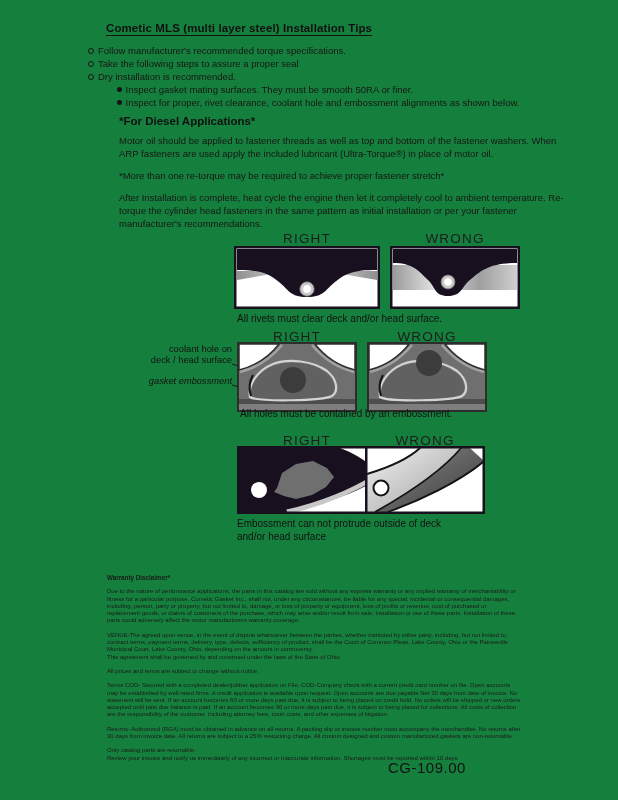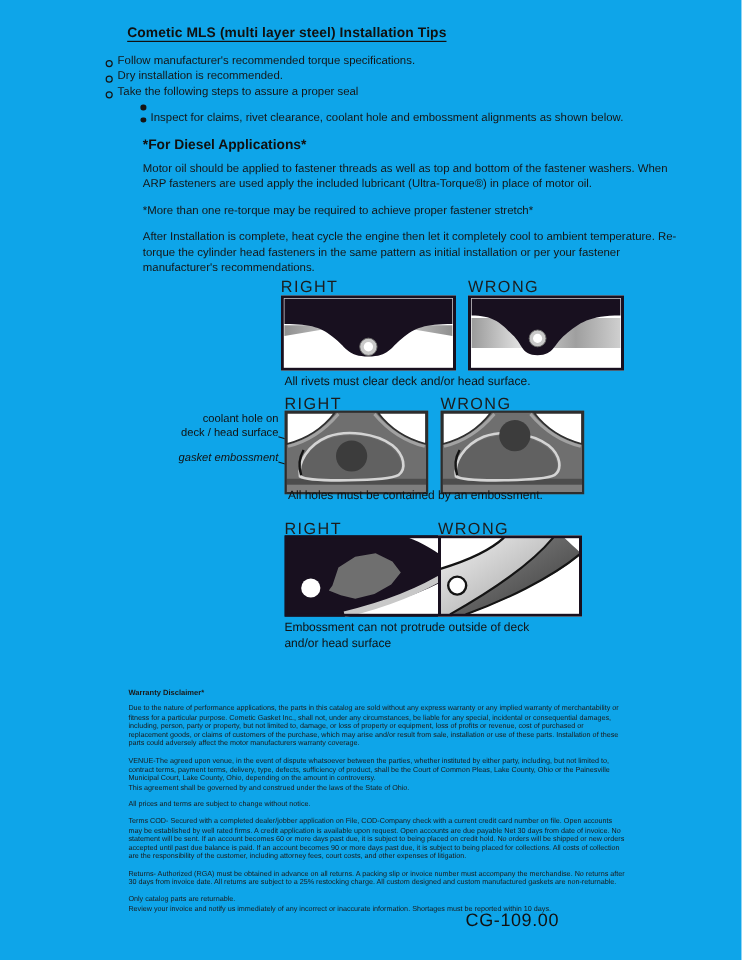--- a/index.html
+++ b/index.html
@@ -1,33 +1,33 @@
 <!DOCTYPE html>
 <html><head>
 <meta charset="utf-8">
 <style>
   html,body{margin:0;padding:0;background:#ffffff;}
   .page{
-    position:relative;width:618px;height:800px;background:#0ea5e9;overflow:hidden;
+    position:relative;width:618px;height:800px;background:#15803d;overflow:hidden;
     font-family:"Liberation Sans", sans-serif;color:#151515;
   }
   .title{
     position:absolute;left:106px;top:22px;font-size:11.5px;font-weight:bold;
     letter-spacing:0.1px;text-decoration:underline;text-underline-offset:3px;
     text-decoration-thickness:1.3px;color:#101010;
   }
   .tips{position:absolute;left:88px;top:44px;width:480px;font-size:9.5px;line-height:13px;}
-  .tip-row{display:flex;align-items:center;}
+  .tip-row{display:flex;align-items:flex-start;}
   .b-open{flex:0 0 auto;width:4px;height:4px;border:1px solid #151515;border-radius:50%;margin:4px 4px 0 0;}
   .b-fill{flex:0 0 auto;width:4.5px;height:4.5px;background:#151515;border-radius:50%;margin:4px 4px 0 0;}
   .tip-sub{margin-left:29px;}
   .diesel{position:absolute;left:89px;top:115px;width:452px;font-size:9.5px;line-height:13px;margin-left:30px;}
   .diesel-h{font-size:11.5px;font-weight:bold;margin-bottom:6px;color:#101010;}
   .diesel p{margin:0 0 9px 0;}
-  .dlabel{position:absolute;font-size:13.5px;letter-spacing:1.2px;color:#1c1c1c;text-align:left;}
+  .dlabel{position:absolute;font-size:13.5px;letter-spacing:1.2px;color:#1c1c1c;text-align:center;}
   .dcaption{position:absolute;font-size:10px;color:#111111;line-height:12.5px;}
   .dsvg{position:absolute;display:block;}
   .side-label{position:absolute;font-size:9.3px;line-height:11px;text-align:right;color:#111111;}
   .fineprint{position:absolute;left:107px;top:574px;width:414px;font-size:6px;line-height:7.3px;color:#1a1a1a;}
   .fp-h{font-weight:bold;font-size:6.3px;margin:0 0 7px 0;}
   .fp-p{margin:0 0 7px 0;}
   .footer-code{position:absolute;left:388px;top:759px;font-size:15px;letter-spacing:0.5px;color:#111111;}
 </style>
 </head>
 <body>
@@ -36,32 +36,33 @@
 
   <div class="title">Cometic MLS (multi layer steel) Installation Tips</div>
 
   <div class="tips">
     <div class="tip-row">
       <span class="b-open"></span>
       <span>Follow manufacturer's recommended torque specifications.</span>
     </div>
     <div class="tip-row">
       <span class="b-open"></span>
-      <span>Dry installation is recommended.</span>
+      <span>Take the following steps to assure a proper seal</span>
     </div>
     <div class="tip-row">
       <span class="b-open"></span>
-      <span>Take the following steps to assure a proper seal</span>
+      <span>Dry installation is recommended.</span>
     </div>
     <div class="tip-row tip-sub">
       <span class="b-fill"></span>
+      <span>Inspect gasket mating surfaces.  They must be smooth 50RA or finer.</span>
     </div>
     <div class="tip-row tip-sub">
       <span class="b-fill"></span>
-      <span>Inspect for claims, rivet clearance, coolant hole and embossment alignments as shown below.</span>
+      <span>Inspect for proper, rivet clearance, coolant hole and embossment alignments as shown below.</span>
     </div>
   </div>
 
   <div class="diesel">
     <div class="diesel-h">*For Diesel Applications*</div>
     <p>Motor oil should be applied to fastener threads as well as top and bottom of the fastener washers. When ARP fasteners are used apply the included lubricant (Ultra-Torque®) in place of motor oil.</p>
     <p>*More than one re-torque may be required to achieve proper fastener stretch*</p>
     <p>After Installation is complete, heat cycle the engine then let it completely cool to ambient temperature. Re-torque the cylinder head fasteners in the same pattern as initial installation or per your fastener manufacturer's recommendations.</p>
   </div>
 

